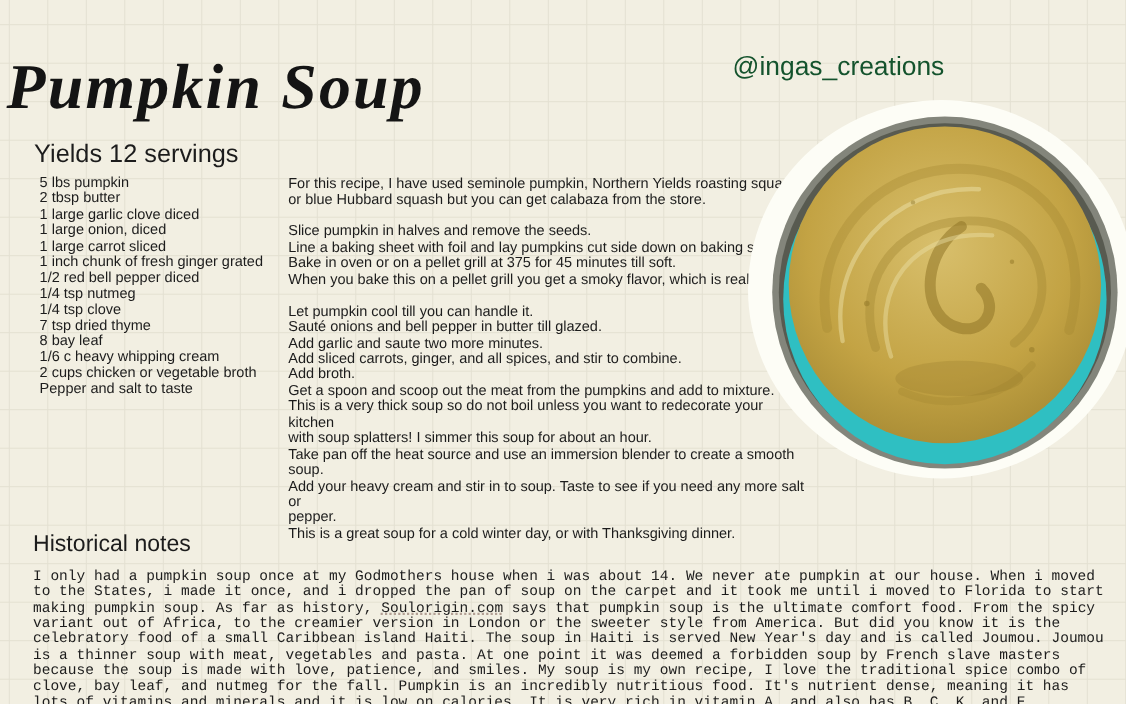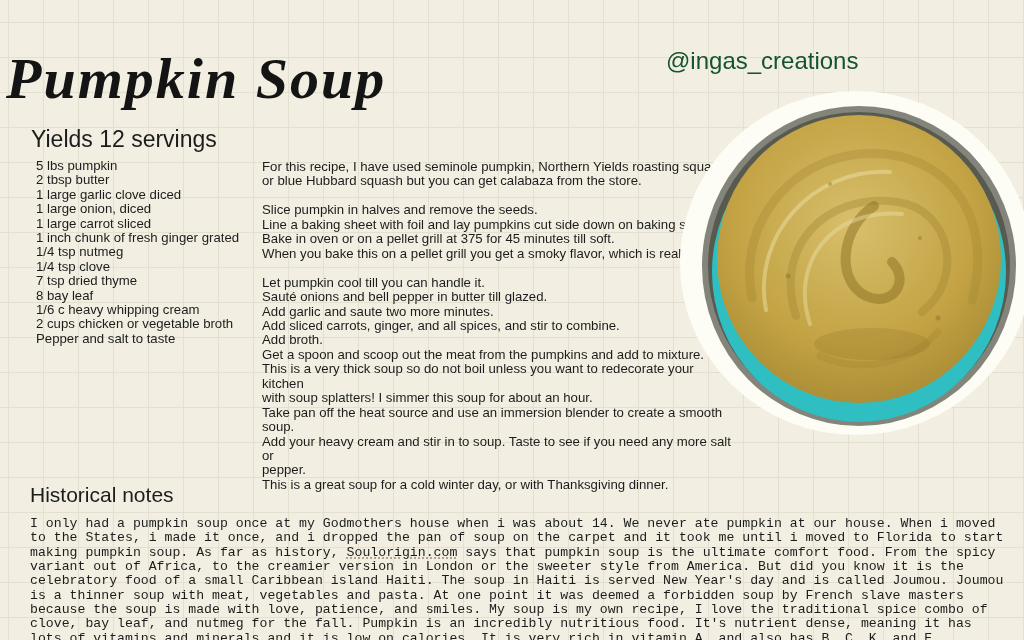--- a/index.html
+++ b/index.html
@@ -67,20 +67,21 @@
 
 <h2 id="yields" class="abs">Yields 12 servings</h2>
 
 <ul id="ingredients" class="abs">
   <li>5 lbs pumpkin</li>
   <li>2 tbsp butter</li>
   <li>1 large garlic clove diced</li>
   <li>1 large onion, diced</li>
   <li>1 large carrot sliced</li>
   <li>1 inch chunk of fresh ginger grated</li>
+  <li>1/2 red bell pepper diced</li>
   <li>1/4 tsp nutmeg</li>
   <li>1/4 tsp clove</li>
   <li>7 tsp dried thyme</li>
   <li>8 bay leaf</li>
   <li>1/6 c heavy whipping cream</li>
   <li>2 cups chicken or vegetable broth</li>
   <li>Pepper and salt to taste</li>
 </ul>
 
 <div id="instructions" class="abs">

